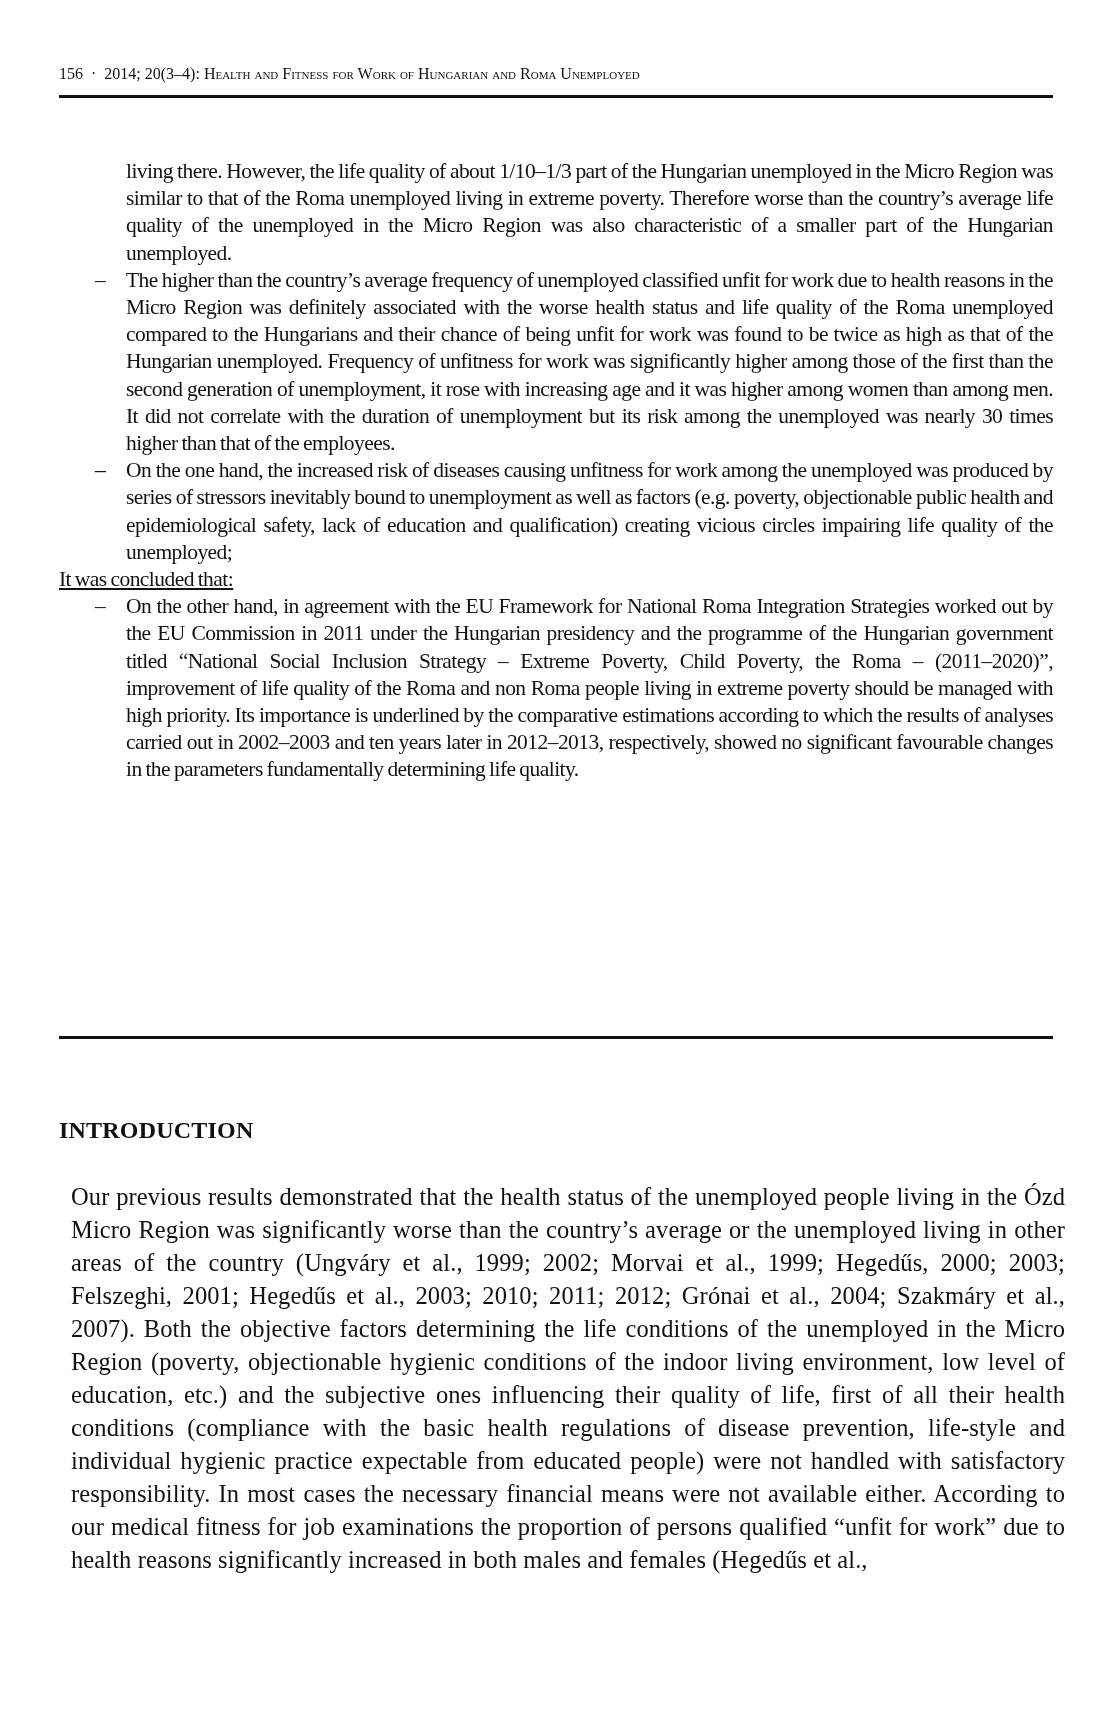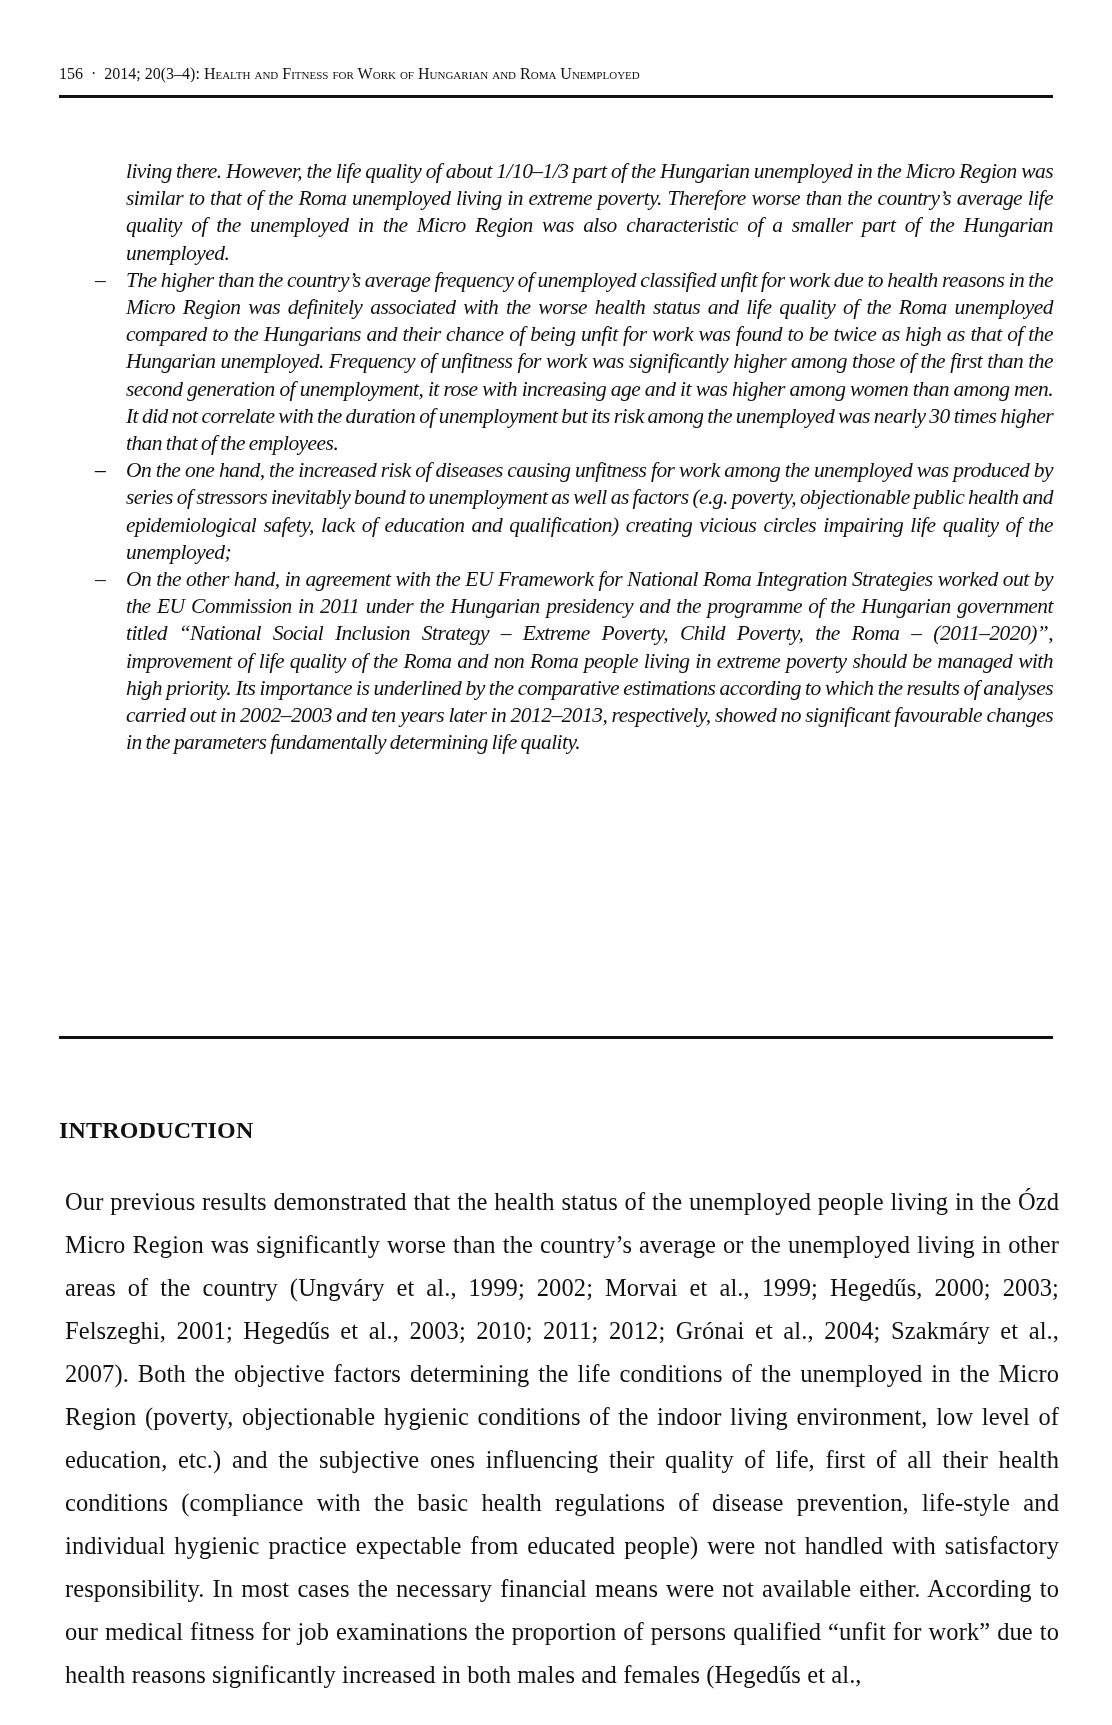--- a/index.html
+++ b/index.html
@@ -15,35 +15,35 @@
   .running-head .sc { font-variant: small-caps; }
   .rule { position: absolute; left: 0; width: 994px; background: #111; }
   .rule.top { top: 95px; height: 3px; }
   .rule.abs { top: 1036px; height: 3px; }
 
   .abstract {
     position: absolute; top: 158px; left: 0; width: 994px;
     font-size: 21.5px; line-height: 27.2px; letter-spacing: -0.55px;
     word-spacing: -1px;
   }
-  .abstract p { margin: 0; text-align: justify; font-style: italic; }
+  .abstract p { margin: 0; text-align: justify; }
   .abstract .cont { padding-left: 67px; }
   .abstract .item { position: relative; padding-left: 67px; }
   .abstract .item .dash { position: absolute; left: 36px; top: 0; }
   .abstract .concl { text-decoration: underline; padding-left: 0; margin: 0; }
   .abstract .kw { margin-top: 6px; text-align: justify; }
   .abstract .kw .kwlabel { font-variant: small-caps; }
 
   .intro-heading {
     position: absolute; top: 1117px; left: 0;
     font-size: 24px; font-weight: bold; letter-spacing: 0.2px;
   }
   .body-text {
-    position: absolute; top: 1180px; left: 6px; width: 994px;
-    font-size: 24.5px; line-height: 43px; text-align: justify;
+    position: absolute; top: 1180px; left: 12px; width: 994px;
+    font-size: 24.5px; line-height: 33px; text-align: justify;
     letter-spacing: 0.1px;
   }
   .body-text p { margin: 0; }
 </style>
 </head>
 <body>
 
 <div class="page">
 
   <div class="running-head">
@@ -62,20 +62,21 @@
       <span>The higher than the country’s average frequency of unemployed classified unfit for work due to health reasons in the Micro Region was definitely associated with the worse health status and life quality of the Roma unemployed compared to the Hungarians and their chance of being unfit for work was found to be twice as high as that of the Hungarian unemployed. Frequency of unfitness for work was significantly higher among those of the first than the second generation of unemployment, it rose with increasing age and it was higher among women than among men. It did not correlate with the duration of unemploy­ment but its risk among the unemployed was nearly 30 times higher than that of the em­ployees.</span>
     </p>
     <p class="item">
       <span class="dash">–</span>
     </p>
     <p class="item">
       <span class="dash">–</span>
       <span>On the one hand, the increased risk of diseases causing unfitness for work among the un­employed was produced by series of stressors inevitably bound to unemployment as well as factors (e.g. poverty, objectionable public health and epidemiological safety, lack of education and qualification) creating vicious circles impairing life quality of the unemployed;</span>
     </p>
 
+    <p class="concl">It was concluded that:</p>
 
     <p class="item">
       <span class="dash">–</span>
       <span>On the other hand, in agreement with the EU Framework for National Roma Integration Strategies worked out by the EU Commission in 2011 under the Hungarian presidency and the programme of the Hungarian government titled “National Social Inclusion Strategy – Extreme Poverty, Child Poverty, the Roma – (2011–2020)”, improvement of life quality of the Roma and non Roma people living in extreme poverty should be managed with high priority. Its importance is underlined by the comparative estimations according to which the results of analyses carried out in 2002–2003 and ten years later in 2012–2013, respectively, showed no significant favourable changes in the parameters fundamentally determining life quality.</span>
     </p>
 
   </div>
   <div class="rule abs"></div>
 
   <div class="intro-heading">INTRODUCTION</div>

